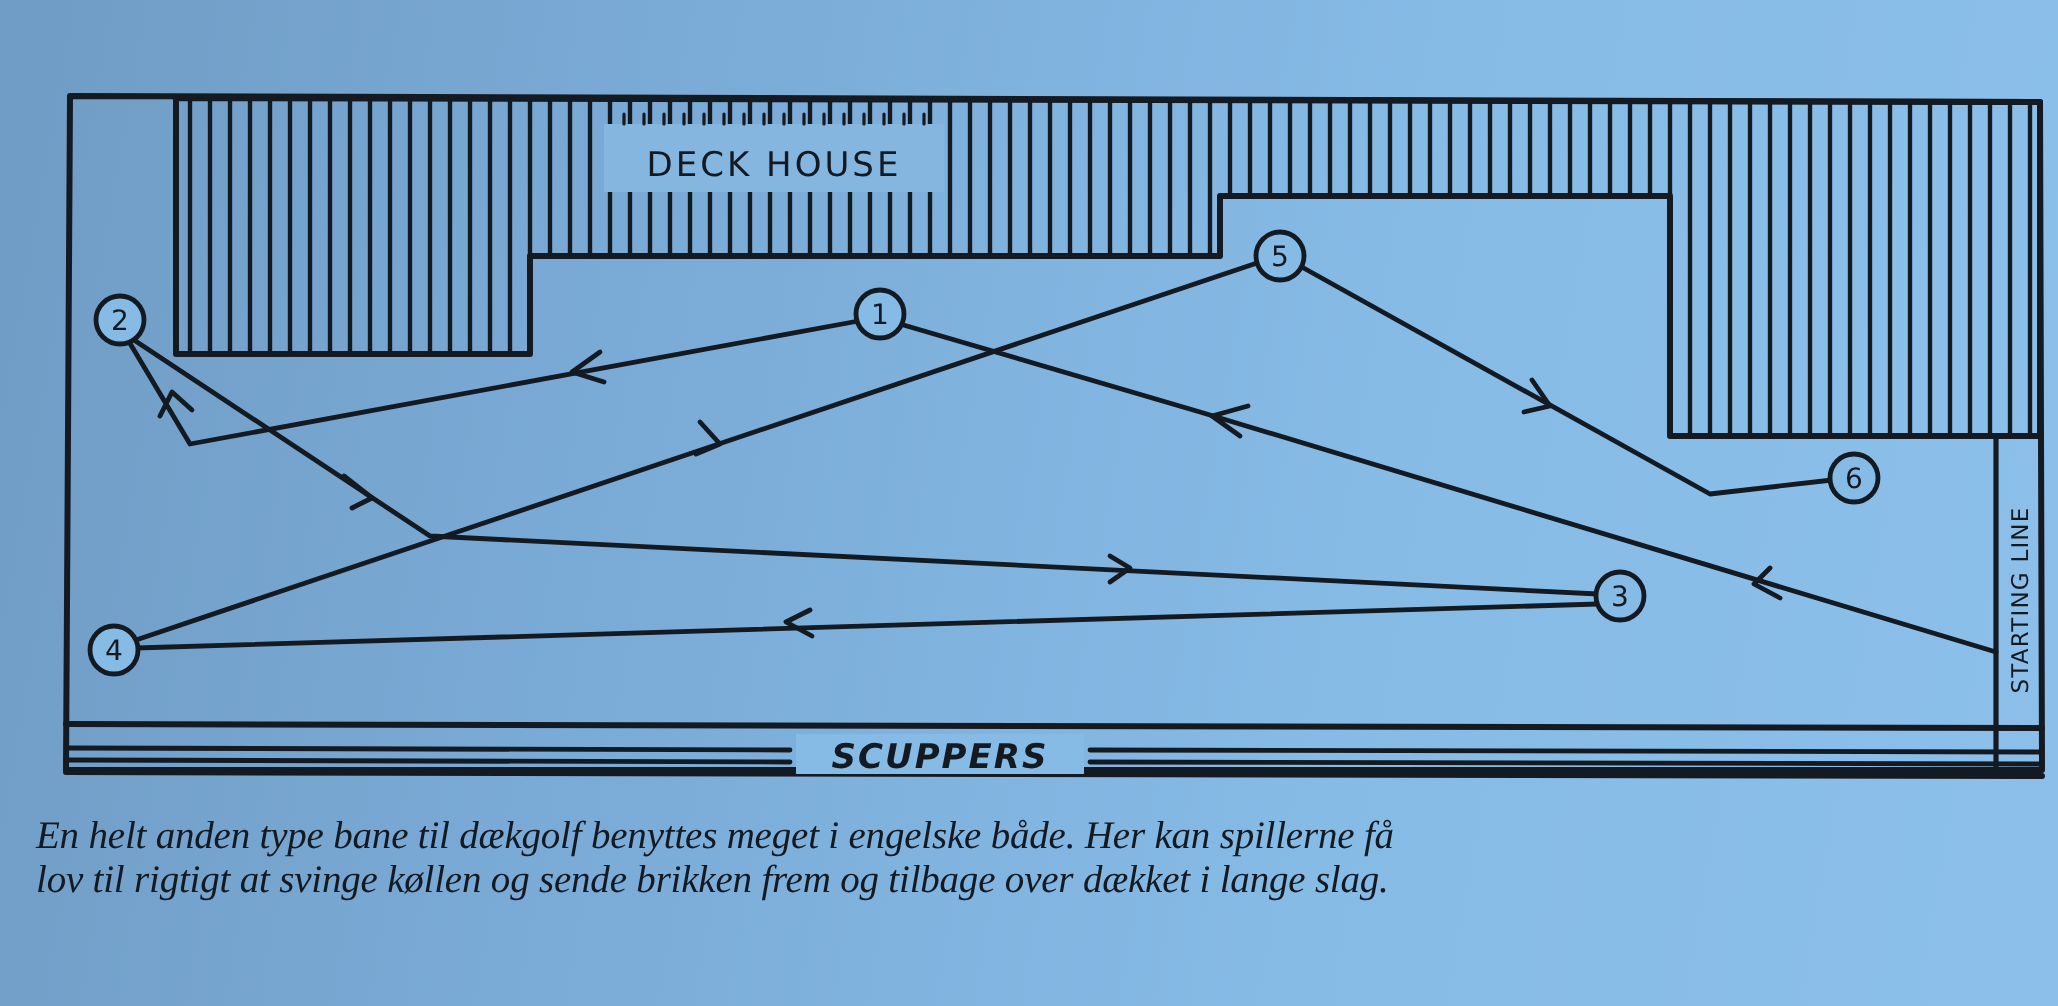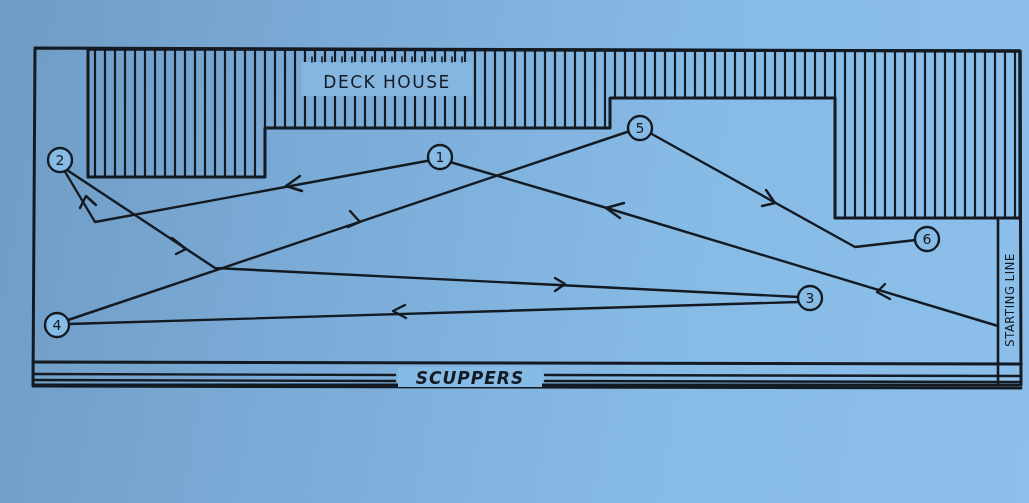--- a/index.html
+++ b/index.html
@@ -106,13 +106,15 @@
     <text x="440" y="162">1</text>
     <text x="60" y="165">2</text>
     <text x="810" y="303">3</text>
     <text x="57" y="330">4</text>
     <text x="640" y="133">5</text>
     <text x="927" y="244">6</text>
   </g>
 </svg>
 
 <div class="caption">
+  <div>En helt anden type bane til dækgolf benyttes meget i engelske både. Her kan spillerne få</div>
+  <div>lov til rigtigt at svinge køllen og sende brikken frem og tilbage over dækket i lange slag.</div>
 </div>
 
 </body></html>

